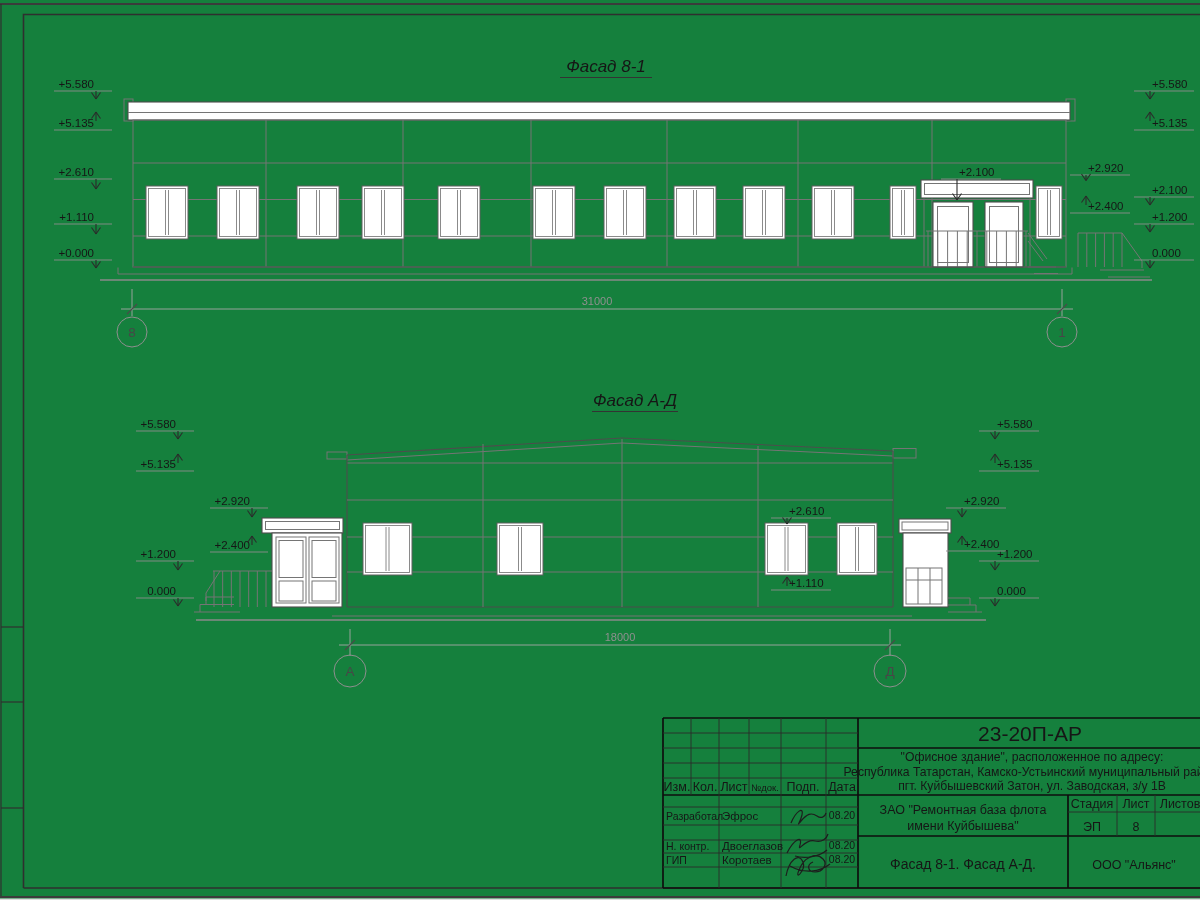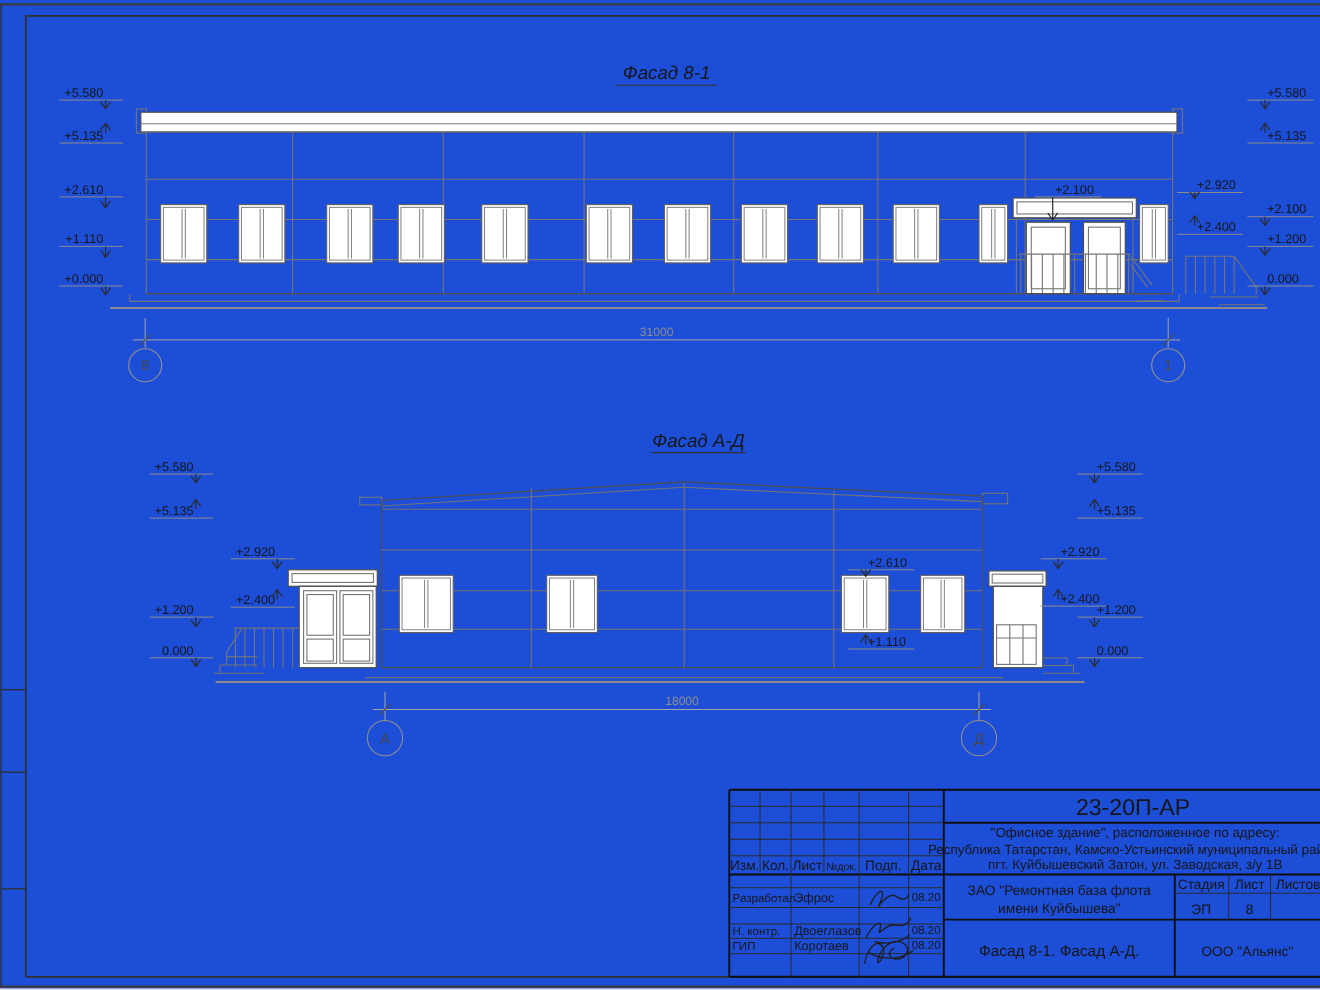--- a/index.html
+++ b/index.html
@@ -1,16 +1,16 @@
 <!DOCTYPE html>
 <html><head>
 <meta charset="utf-8">
 <style>
   html,body{margin:0;padding:0;background:#fff;overflow:hidden;}
-  .sheet{position:relative;width:1200px;height:900px;background:#1d4ed8;font-family:"Liberation Sans",sans-serif;}
+  .sheet{position:relative;width:1200px;height:900px;background:#15803d;font-family:"Liberation Sans",sans-serif;}
   svg text{font-family:"Liberation Sans",sans-serif;fill:#161616;}
   
   .ln  {stroke:#757575;stroke-width:1;fill:none}
   .lnd {stroke:#4d4d4d;stroke-width:1.1;fill:none}
   .lnf {stroke:#4d4d4d;stroke-width:1.1;fill:#fff}
   .w1  {stroke:#5f5f5f;stroke-width:1;fill:#fff}
   .w2  {stroke:#7e7e7e;stroke-width:0.9;fill:none}
   .lt  {stroke:#a6a6a6;stroke-width:0.9;fill:none}
   .tick{stroke:#4a4a4a;stroke-width:1.1}
   .axc {stroke:#8f8f8f;stroke-width:1;fill:none}

